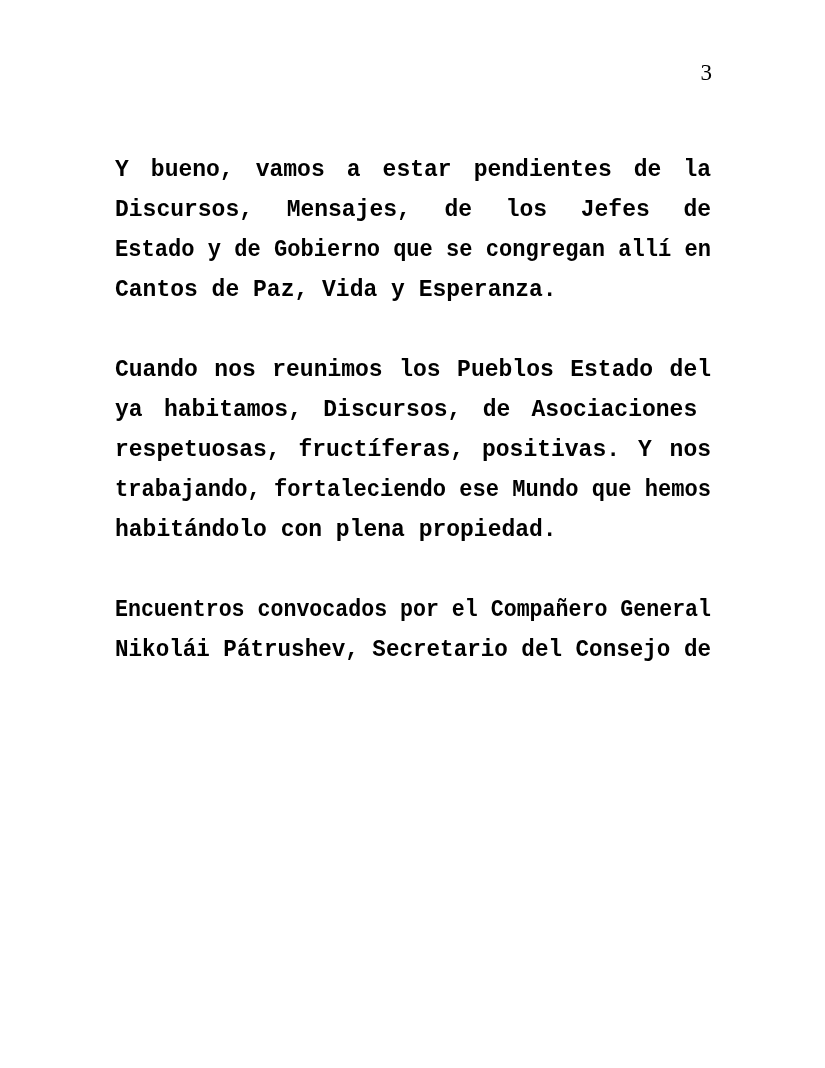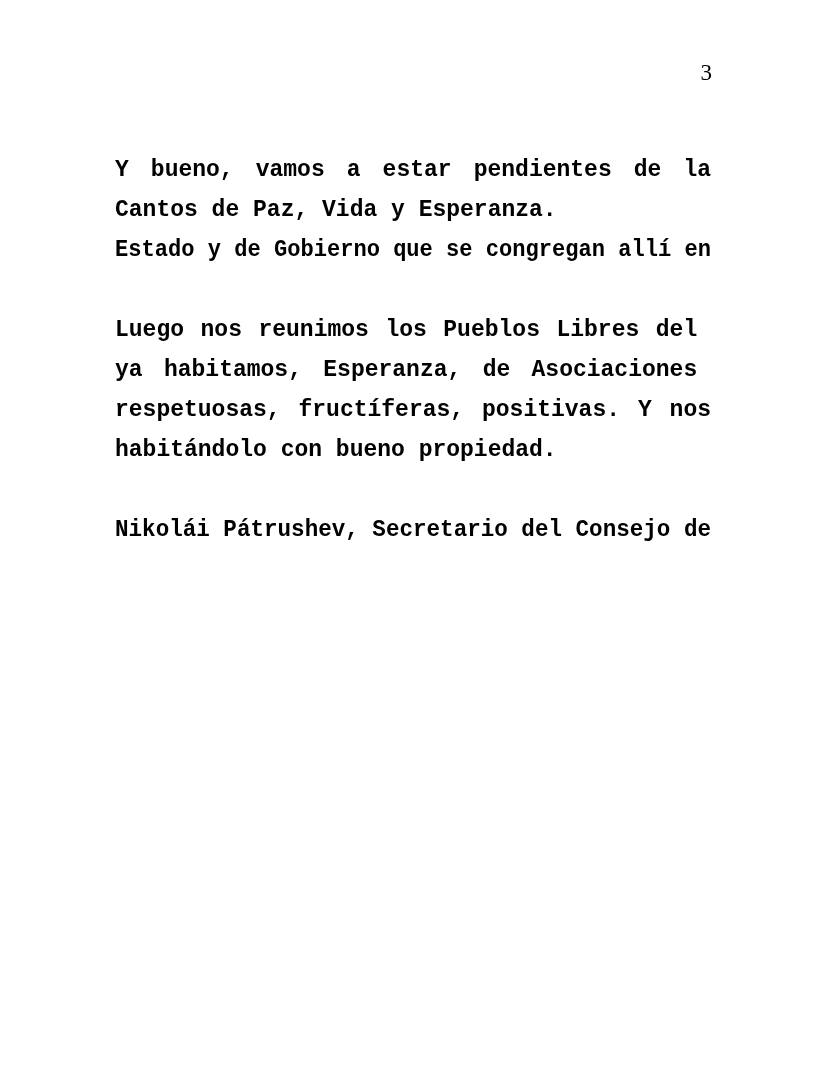--- a/index.html
+++ b/index.html
@@ -51,26 +51,29 @@
   }
 </style>
 </head>
 <body>
 
 <div class="page">
   <div class="page-number">3</div>
   <div class="doc-body">
       <div class="paragraph">
         <div class="line"><span class="line-text" style="word-spacing: 8.2433px;">Y bueno, vamos a estar pendientes de la</span></div>
+        <div class="line"><span class="line-text" style="word-spacing: 19.8219px;">Discursos, Mensajes, de los Jefes de</span></div>
+        <div class="line"><span class="line-text" style="transform: scaleX(0.959573);">Estado y de Gobierno que se congregan allí en</span></div>
         <div class="line"><span class="line-text">Cantos de Paz, Vida y Esperanza.</span></div>
-        <div class="line"><span class="line-text" style="transform: scaleX(0.959573);">Estado y de Gobierno que se congregan allí en</span></div>
       </div>
       <div class="paragraph">
-        <div class="line"><span class="line-text" style="word-spacing: 2.71615px;">Luego nos reunimos los Pueblos Libres del</span></div>
-        <div class="line"><span class="line-text" style="word-spacing: 7.52344px;">ya habitamos, Esperanza, de Asociaciones</span></div>
+        <div class="line"><span class="line-text" style="word-spacing: 2.71615px;">Cuando nos reunimos los Pueblos Estado del</span></div>
+        <div class="line"><span class="line-text" style="word-spacing: 7.52344px;">ya habitamos, Discursos, de Asociaciones</span></div>
         <div class="line"><span class="line-text" style="word-spacing: 4.07422px;">respetuosas, fructíferas, positivas. Y nos</span></div>
-        <div class="line"><span class="line-text">habitándolo con bueno propiedad.</span></div>
+        <div class="line"><span class="line-text" style="transform: scaleX(0.959573);">trabajando, fortaleciendo ese Mundo que hemos</span></div>
+        <div class="line"><span class="line-text">habitándolo con plena propiedad.</span></div>
       </div>
       <div class="paragraph">
+        <div class="line"><span class="line-text" style="transform: scaleX(0.938721);">Encuentros convocados por el Compañero General</span></div>
         <div class="line"><span class="line-text" style="transform: scaleX(0.981373);">Nikolái Pátrushev, Secretario del Consejo de</span></div>
       </div>
     </div>
 </div>
 
 </body></html>

